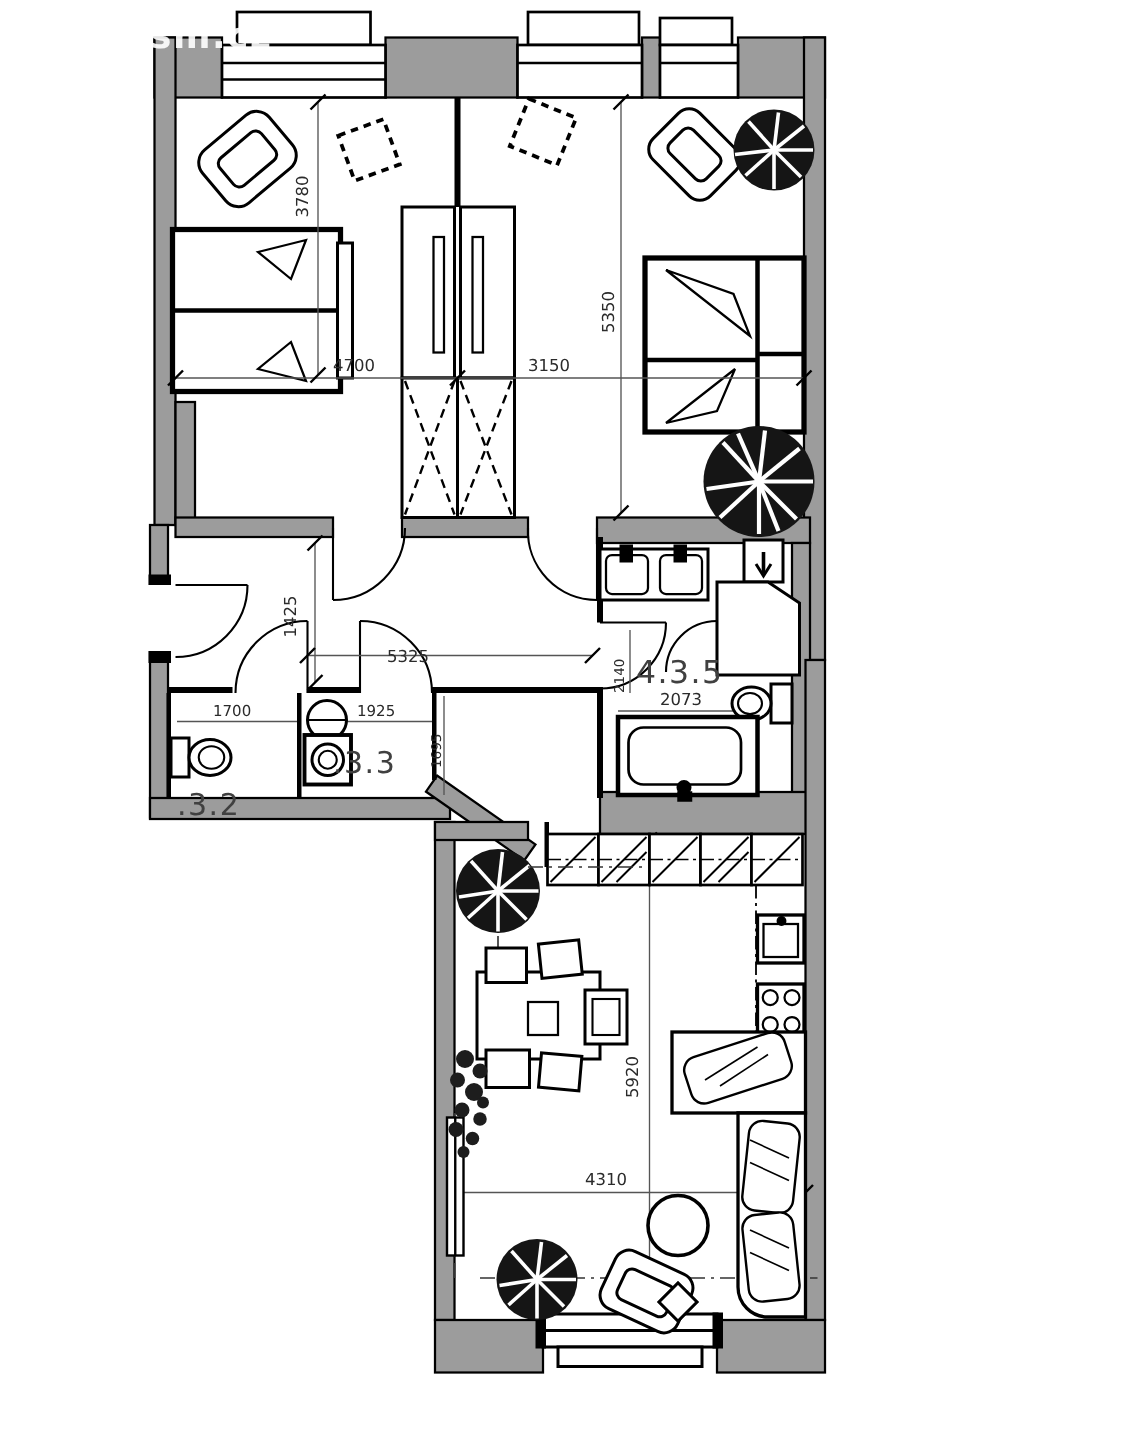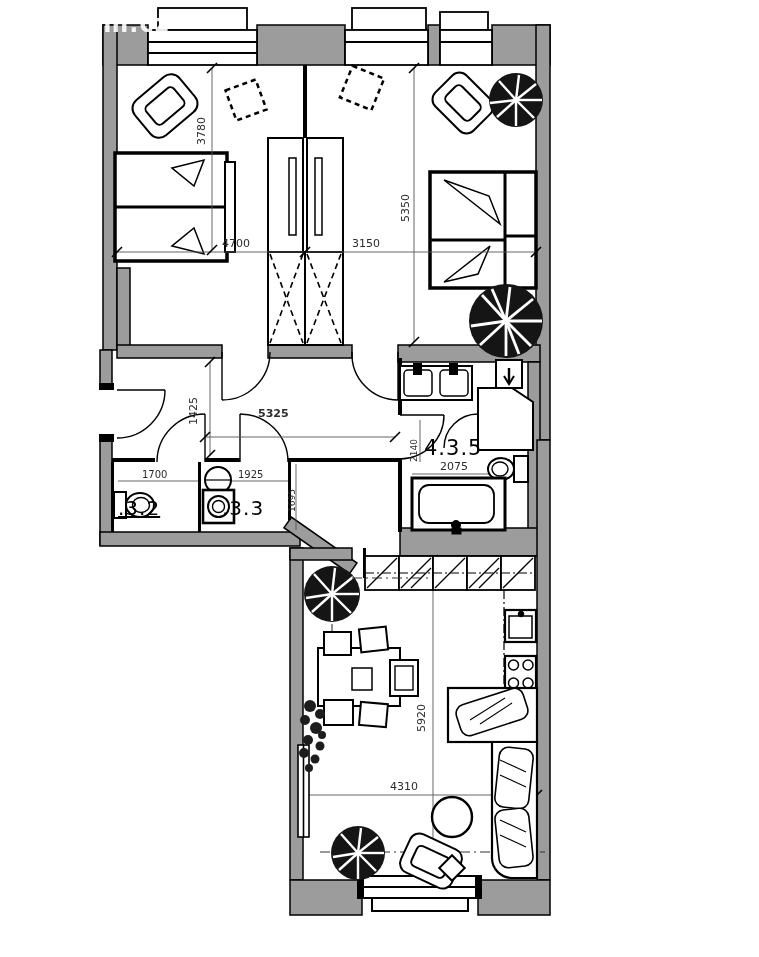--- a/index.html
+++ b/index.html
@@ -1,25 +1,25 @@
 <!DOCTYPE html>
 <html><head>
 <meta charset="utf-8">
 <style>
   html,body{margin:0;padding:0;background:#ffffff;}
   .plan{position:relative;width:759px;height:957px;background:#ffffff;overflow:hidden;
         font-family:"DejaVu Sans", sans-serif;}
   .plan svg{position:absolute;left:0;top:0;}
   .lbl{position:absolute;color:#2b2b2b;font-size:11px;line-height:1;white-space:nowrap;}
   .lbl.v{transform:rotate(-90deg);transform-origin:0 0;}
-  .room-lbl{font-size:21px;color:#000000;letter-spacing:1px;}
+  .room-lbl{font-size:21px;color:#404040;letter-spacing:1px;}
   .room-lbl.sm{font-size:20px;}
   .dim-sm{font-size:10px;}
   .dim-xs{font-size:9px;}
-  .watermark{position:absolute;left:88px;top:10px;color:rgba(255,255,255,0.9);
+  .watermark{position:absolute;left:100px;top:10px;color:rgba(255,255,255,0.9);
              font-weight:bold;font-size:24px;letter-spacing:1px;}
 </style>
 </head>
 <body>
 
 <div class="plan">
 
 <svg width="759" height="957" viewBox="0 0 759 957">
 
   <g fill="#9c9c9c" stroke="#000" stroke-width="1.5">
@@ -372,25 +372,25 @@
   </g>
 </svg>
 
 <div class="watermark">sm.cz</div>
 
 <div class="lbl v" style="left:196px;top:145px;">3780</div>
 <div class="lbl" style="left:222px;top:238px;">4700</div>
 <div class="lbl" style="left:352px;top:238px;">3150</div>
 <div class="lbl v" style="left:400px;top:222px;">5350</div>
 <div class="lbl v" style="left:188px;top:425px;">1425</div>
-<div class="lbl" style="left:258px;top:408px;font-weight:bold;">5325</div>
+<div class="lbl" style="left:258px;top:432px;">5325</div>
 <div class="lbl dim-sm" style="left:142px;top:470px;">1700</div>
 <div class="lbl dim-sm" style="left:238px;top:470px;">1925</div>
 <div class="lbl v dim-xs" style="left:288px;top:512px;">1695</div>
 <div class="lbl v dim-xs" style="left:410px;top:462px;">2140</div>
 <div class="room-lbl" style="position:absolute;left:424px;top:436px;">4.3.5</div>
-<div class="lbl" style="left:440px;top:461px;">2075</div>
-<div class="room-lbl sm" style="position:absolute;left:118px;top:496px;text-decoration:underline;">.3.2</div>
+<div class="lbl" style="left:440px;top:461px;">2073</div>
+<div class="room-lbl sm" style="position:absolute;left:118px;top:524px;">.3.2</div>
 <div class="room-lbl sm" style="position:absolute;left:222px;top:496px;">.3.3</div>
 <div class="lbl v" style="left:416px;top:732px;">5920</div>
 <div class="lbl" style="left:390px;top:781px;text-align:right;">4310</div>
 
 </div>
 
 </body></html>

